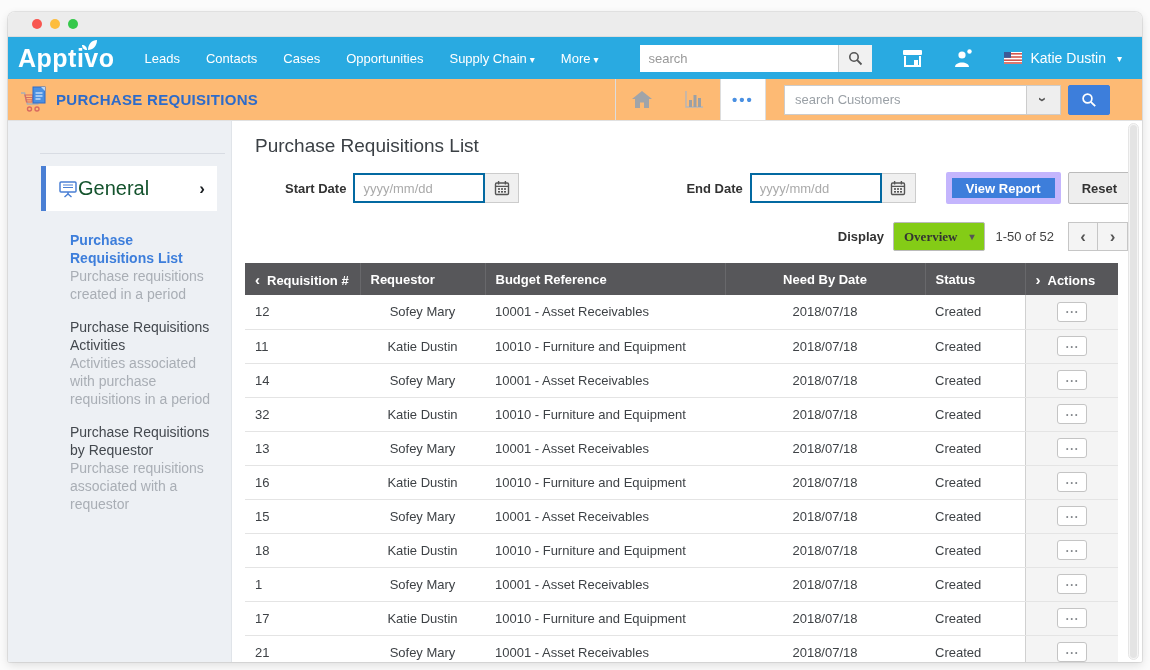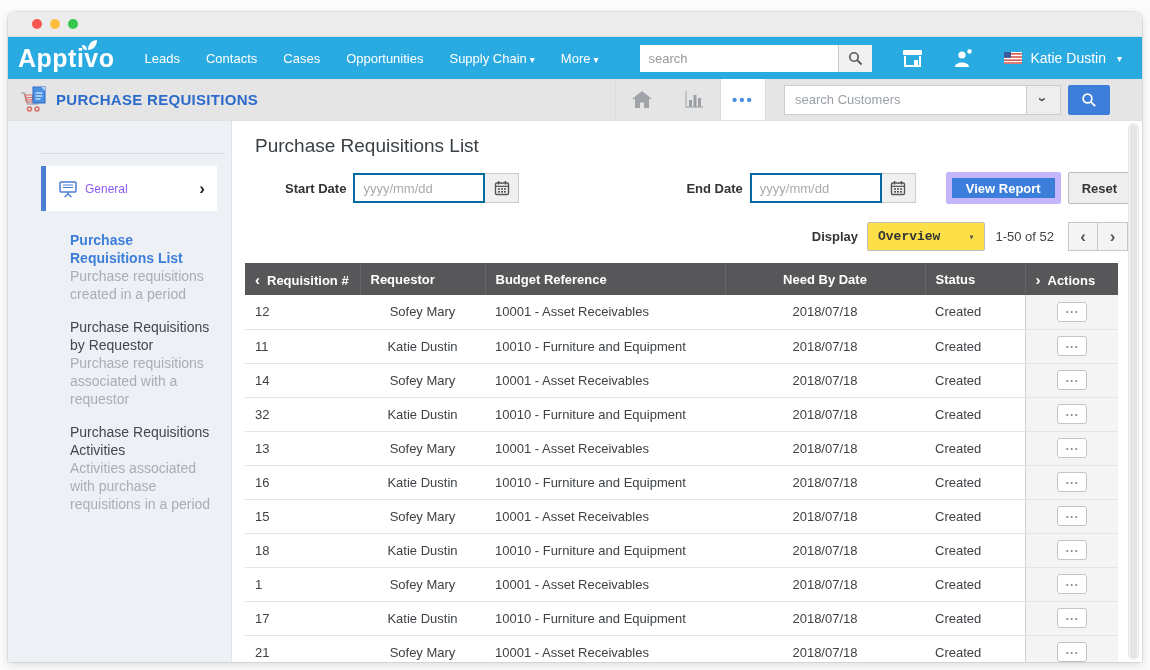--- a/index.html
+++ b/index.html
@@ -28,21 +28,21 @@
   .nav-right { margin-left:auto; display:flex; align-items:center; gap:29px; }
   .nav-search { display:flex; }
   .nav-search input { width:198px; height:27px; border:none; padding:0 8px; font-size:13px;
     font-family:inherit; color:#444; outline:none; }
   .nav-search input::placeholder { color:#999; }
   .nav-search button { width:34px; height:27px; background:#f1f1f1; border:none;
     border-left:1px solid #ccc; cursor:pointer; display:flex; align-items:center; justify-content:center; }
   .flag-user { display:flex; align-items:center; gap:8px; color:#fff; font-size:14px; cursor:pointer; }
 
   
-  .appbar { flex:0 0 42px; background:#e5e5e5; border-bottom:1px solid #e1e1e1;
+  .appbar { flex:0 0 42px; background:#fdba74; border-bottom:1px solid #e1e1e1;
     display:flex; align-items:center; padding-left:12px;justify-content:flex-end; }
   .app-title-wrap { display:flex; align-items:center; gap:8px; }
   .app-title { color:#2d6bca; font-weight:bold; font-size:15px; letter-spacing:.3px; }
   .appbar-right { margin-left:auto; display:flex; align-items:center; height:100%; }
   .vdiv { width:1px; height:100%; background:#ddd; }
   .tool { width:52px; height:100%; display:flex; align-items:center; justify-content:center; cursor:pointer; }
   .more-box { width:44px; height:100%; background:#fff; display:flex; align-items:center;
     justify-content:center; color:#4a90e2; font-size:15px; letter-spacing:2px; cursor:pointer; font-weight:bold; }
   .cust-search { display:flex; align-items:center; margin:0 32px 0 18px; }
   .cust-search input { width:243px; height:30px; border:1px solid #ccc; padding:0 10px;
@@ -56,21 +56,21 @@
 
   
   .content { flex:1; display:flex; min-height:0; position:relative; }
 
   .sidebar { width:224px; background:#edf0f4; border-right:1px solid #e0e4e9; padding-top:18px; }
   .reports-header { display:flex; align-items:center; gap:9px; margin-left:30px;
     color:#4a7fd4; font-size:19px; }
   .side-divider { border-top:1px solid #d8dce3; margin:14px 6px 0 32px; }
   .general-item { margin:12px 14px 0 33px; height:45px; background:#fff;
     border-left:5px solid #4a7fd4; display:flex; align-items:center; padding:0 12px; cursor:pointer; }
-  .general-item .glabel { color:#8b5cf6; font-size:12px; margin-left:7px; }
+  .general-item .glabel { color:#14532d; font-size:20px; margin-left:0; }
   .general-item .chev { margin-left:auto; color:#1b1f23; font-size:17px; font-weight:bold; }
   .side-list { margin:20px 12px 0 62px; font-size:14px; line-height:18px; }
   .side-item { margin-bottom:15px; cursor:pointer; }
   .side-item .t { color:#43484e; }
   .side-item.active .t { color:#3d7edb; font-weight:bold; }
   .side-item .d { color:#a9aeb5; }
 
   .main { flex:1; background:#fff; padding:14px 0 0 13px; min-width:0; }
   .main-title { font-size:19px; color:#3b4045; margin-left:10px; }
 
@@ -87,23 +87,23 @@
   .view-report { margin-left:30px; height:32px; padding:0 14px; background:#3d7edb; color:#fff;
     border:6px solid #c4b5fd; border-radius:2px; font-size:13px; font-weight:bold;
     font-family:inherit; cursor:pointer; }
   .reset { margin-left:7px; height:32px; padding:0 13px; background:#eee; color:#333;
     border:1px solid #bbb; border-radius:2px; font-size:13px; font-weight:bold;
     font-family:inherit; cursor:pointer; }
 
   .display-row { display:flex; align-items:center; justify-content:flex-end;
     margin:18px 14px 12px 0; }
   .dlabel { font-size:13px; font-weight:bold; color:#333; margin-right:9px; }
-  .overview-btn { height:29px; padding:0 10px; background:#fde047; border:1px solid #bbb;
-    border-radius:2px; font-size:13px; font-weight:bold; color:#333; font-family:Liberation Mono, monospace;
-    cursor:pointer; display:flex; align-items:center; gap:25px; }
+  .overview-btn { height:29px; padding:0 10px; background:#84cc16; border:1px solid #bbb;
+    border-radius:2px; font-size:13px; font-weight:bold; color:#333; font-family:Liberation Serif, serif;
+    cursor:pointer; display:flex; align-items:center; gap:9px; }
   .range { font-size:13px; color:#444; margin:0 14px 0 10px; }
   .pager { display:flex; }
   .pager button { width:30px; height:29px; background:#f4f4f4; border:1px solid #c6c6c6;
     color:#555; font-size:17px; font-weight:bold; cursor:pointer; line-height:1;
     font-family:inherit; }
   .pager button + button { border-left:none; }
 
   table.report { border-collapse:collapse; table-layout:fixed; width:873px; font-size:13px; }
   table.report th { background:#57575a; color:#fff; height:32px; font-weight:bold;
     text-align:left; padding:0 10px; border-right:1px solid #68686b; white-space:nowrap; }
@@ -254,26 +254,26 @@
           </svg>
         <span class="glabel">General</span>
         <span class="chev">›</span>
       </div>
       <div class="side-list">
         <div class="side-item active">
           <div class="t">Purchase Requisitions List</div>
           <div class="d">Purchase requisitions created in a period</div>
         </div>
         <div class="side-item">
+          <div class="t">Purchase Requisitions Activities</div>
+          <div class="d">Activities associated with purchase requisitions in a period</div>
+        </div>
+        <div class="side-item">
           <div class="t">Purchase Requisitions by Requestor</div>
           <div class="d">Purchase requisitions associated with a requestor</div>
-        </div>
-        <div class="side-item">
-          <div class="t">Purchase Requisitions Activities</div>
-          <div class="d">Activities associated with purchase requisitions in a period</div>
         </div>
       </div>
     </div>
 
     <div class="main">
       <div class="main-title">Purchase Requisitions List</div>
 
       <div class="filter-row">
         <span class="flabel start">Start Date</span>
         <span class="dgroup">

